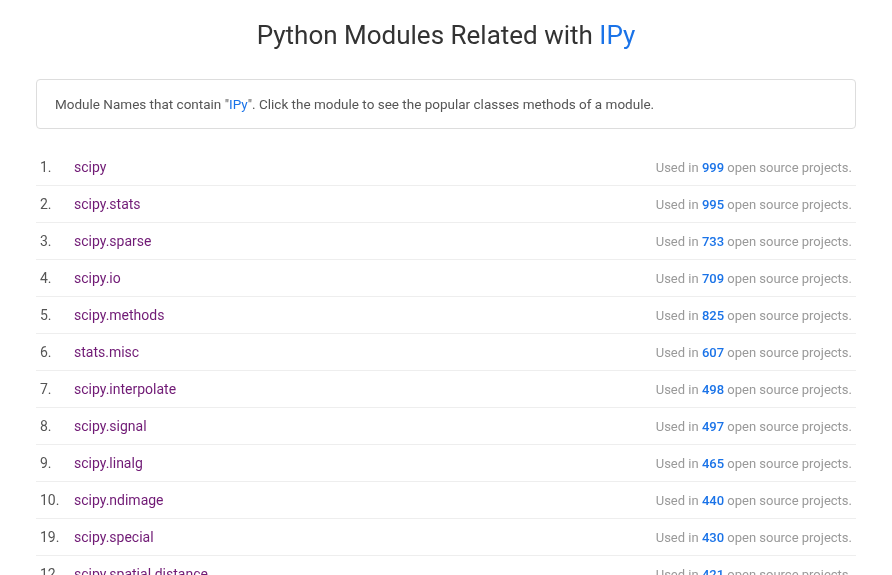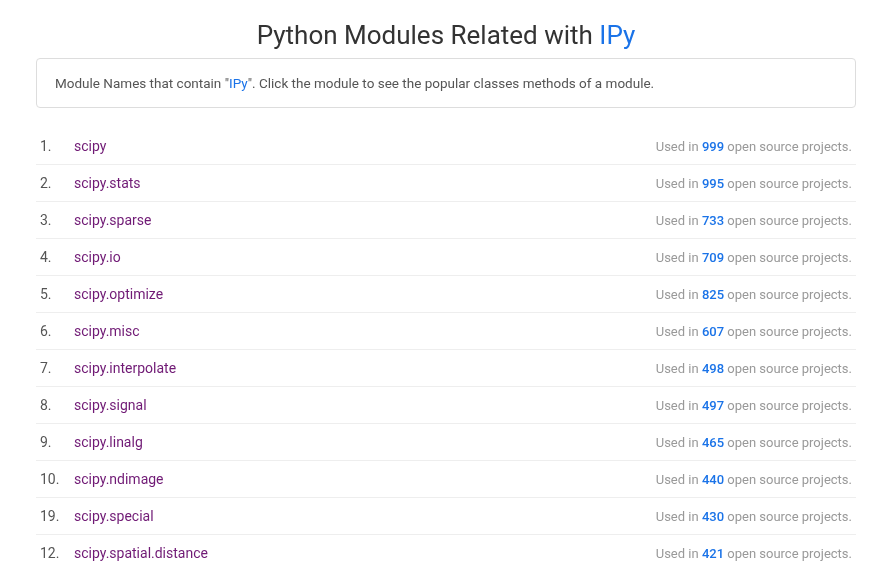--- a/index.html
+++ b/index.html
@@ -21,21 +21,21 @@
       max-width: 860px;
       margin: 0 auto;
       padding: 20px 20px;
     }
 
     .page-title {
       text-align: center;
       font-size: 26px;
       font-weight: 400;
       color: #333;
-      margin-bottom: 8px;
+      margin-bottom: 29px;
     }
 
     .page-title .highlight {
       color: #1a73e8;
     }
 
     .info-box {
       border: 1px solid #ddd;
       border-radius: 4px;
       padding: 14px 18px;
@@ -139,30 +139,30 @@
         <span class="module-number">4.</span>
         <a class="module-link">scipy.io</a>
       </div>
       <div class="module-usage">
         Used in <span class="usage-count">709</span> open source projects.
       </div>
     </li>
       <li class="module-item">
       <div class="module-left">
         <span class="module-number">5.</span>
-        <a class="module-link">scipy.optimize</a>
+        <a class="module-link">scipy.methods</a>
       </div>
       <div class="module-usage">
         Used in <span class="usage-count">825</span> open source projects.
       </div>
     </li>
       <li class="module-item">
       <div class="module-left">
         <span class="module-number">6.</span>
-        <a class="module-link">scipy.misc</a>
+        <a class="module-link">stats.misc</a>
       </div>
       <div class="module-usage">
         Used in <span class="usage-count">607</span> open source projects.
       </div>
     </li>
       <li class="module-item">
       <div class="module-left">
         <span class="module-number">7.</span>
         <a class="module-link">scipy.interpolate</a>
       </div>

